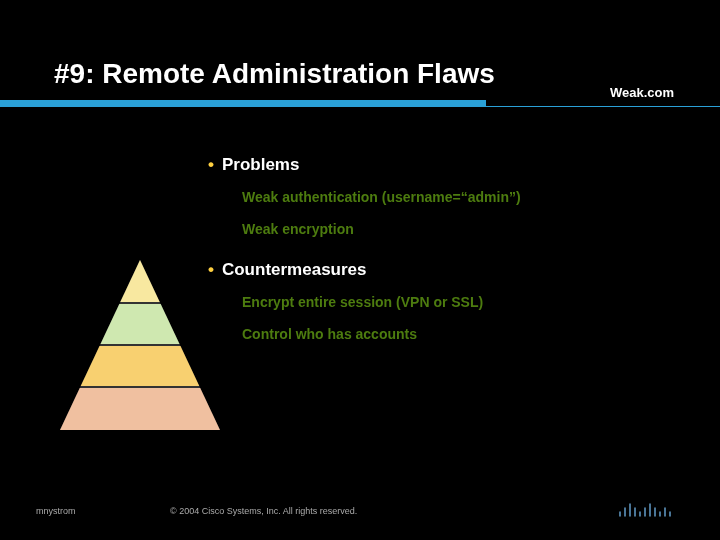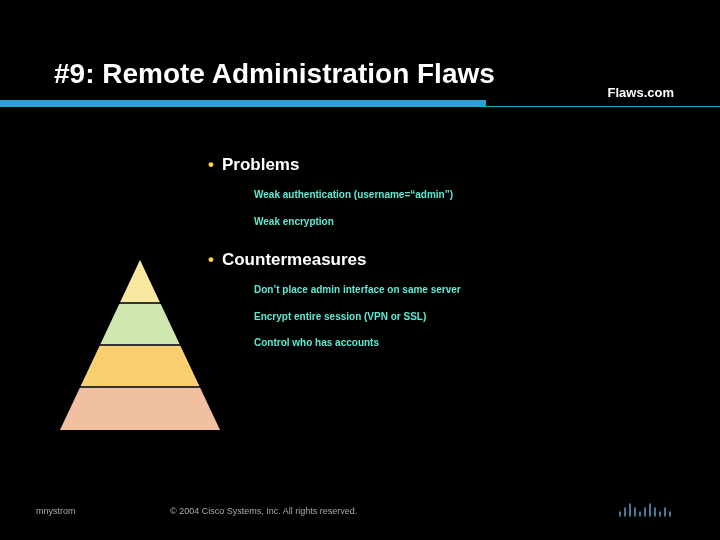--- a/index.html
+++ b/index.html
@@ -54,24 +54,24 @@
     font-size: 17px;
     font-weight: bold;
     color: #fff;
     margin-bottom: 14px;
   }
   .bullet-dot {
     color: #ffd040;
     margin-right: 8px;
   }
   .sub-item {
-    font-size: 10px;
+    font-size: 14px;
     font-weight: bold;
-    color: #5eead4;
-    margin-left: 46px;
+    color: #4d7c0f;
+    margin-left: 34px;
     margin-bottom: 14px;
     line-height: 1.25;
   }
   .section2 { margin-top: 22px; }
 
   
   .pyramid {
     position: absolute;
     top: 260px;
     left: 60px;
@@ -128,36 +128,35 @@
     right: 44px;
     width: 60px;
     height: 26px;
   }
   .cisco-logo svg { width: 100%; height: 100%; }
 </style>
 </head>
 <body>
 
 <div class="title">#9: Remote Administration Flaws</div>
-<div class="brand">Flaws.com</div>
+<div class="brand">Weak.com</div>
 <div class="rule-thick"></div>
 <div class="rule-thin"></div>
 
 <div class="content">
 
   <div class="section-head">
     <span class="bullet-dot">•</span><span>Problems</span>
   </div>
   <div class="sub-item">Weak authentication (username=“admin”)</div>
   <div class="sub-item">Weak encryption</div>
 
   <div class="section-head section2">
     <span class="bullet-dot">•</span><span>Countermeasures</span>
   </div>
-  <div class="sub-item">Don’t place admin interface on same server</div>
   <div class="sub-item">Encrypt entire session (VPN or SSL)</div>
   <div class="sub-item">Control who has accounts</div>
 
 </div>
 
 <div class="pyramid">
   <div class="tri-outline"></div>
   <div class="band b1">
       <div class="fill"></div>
     </div>

